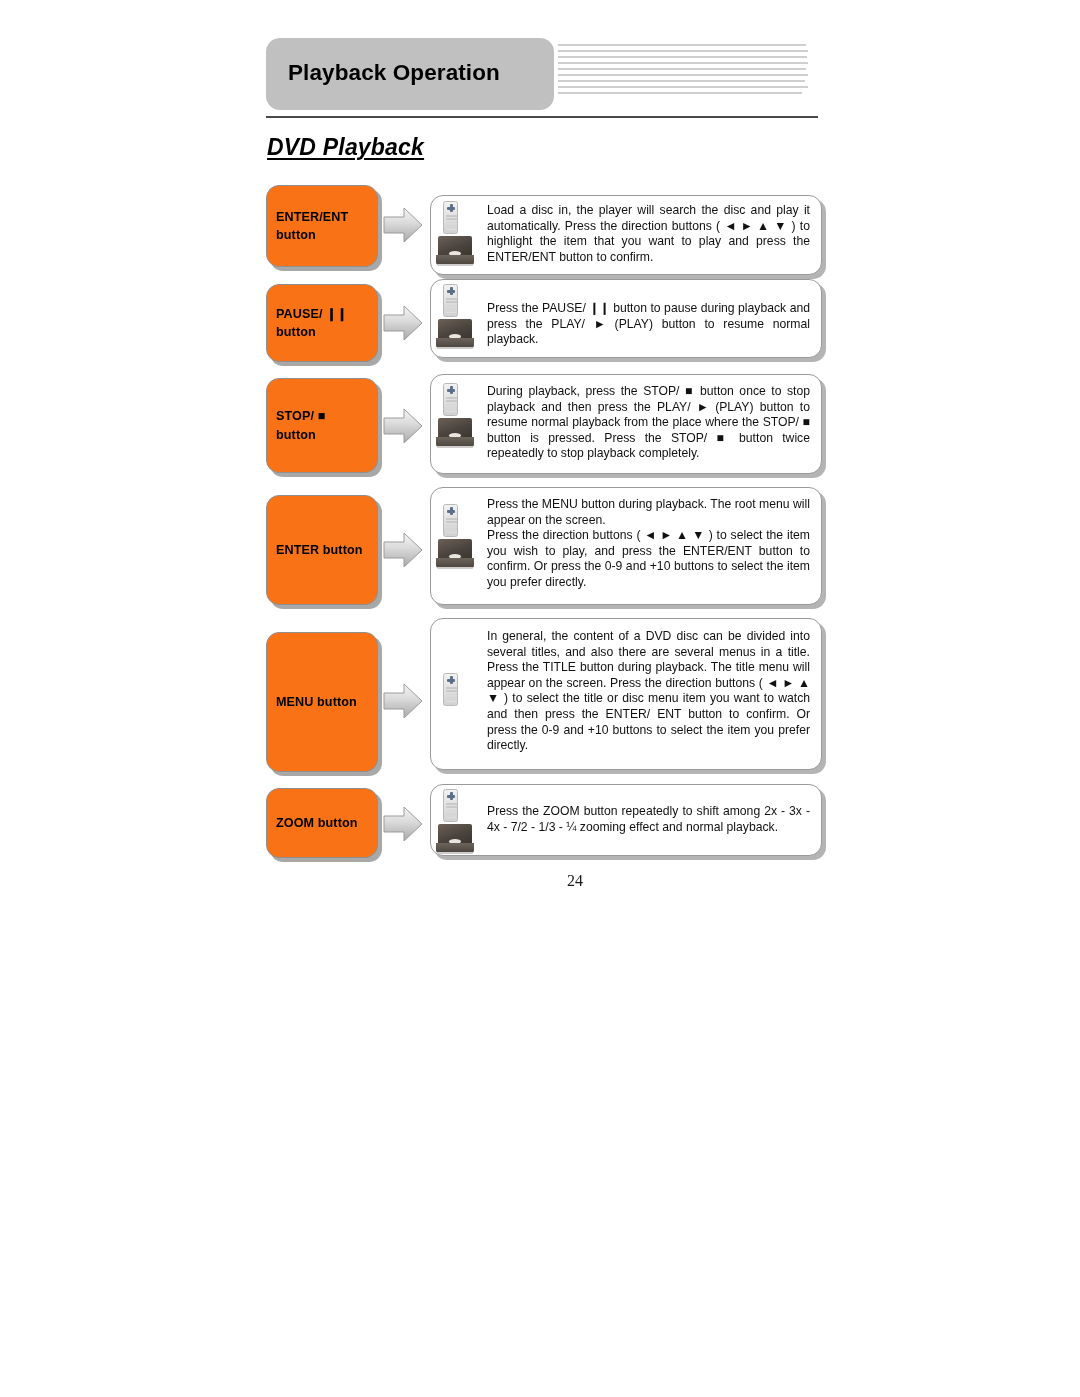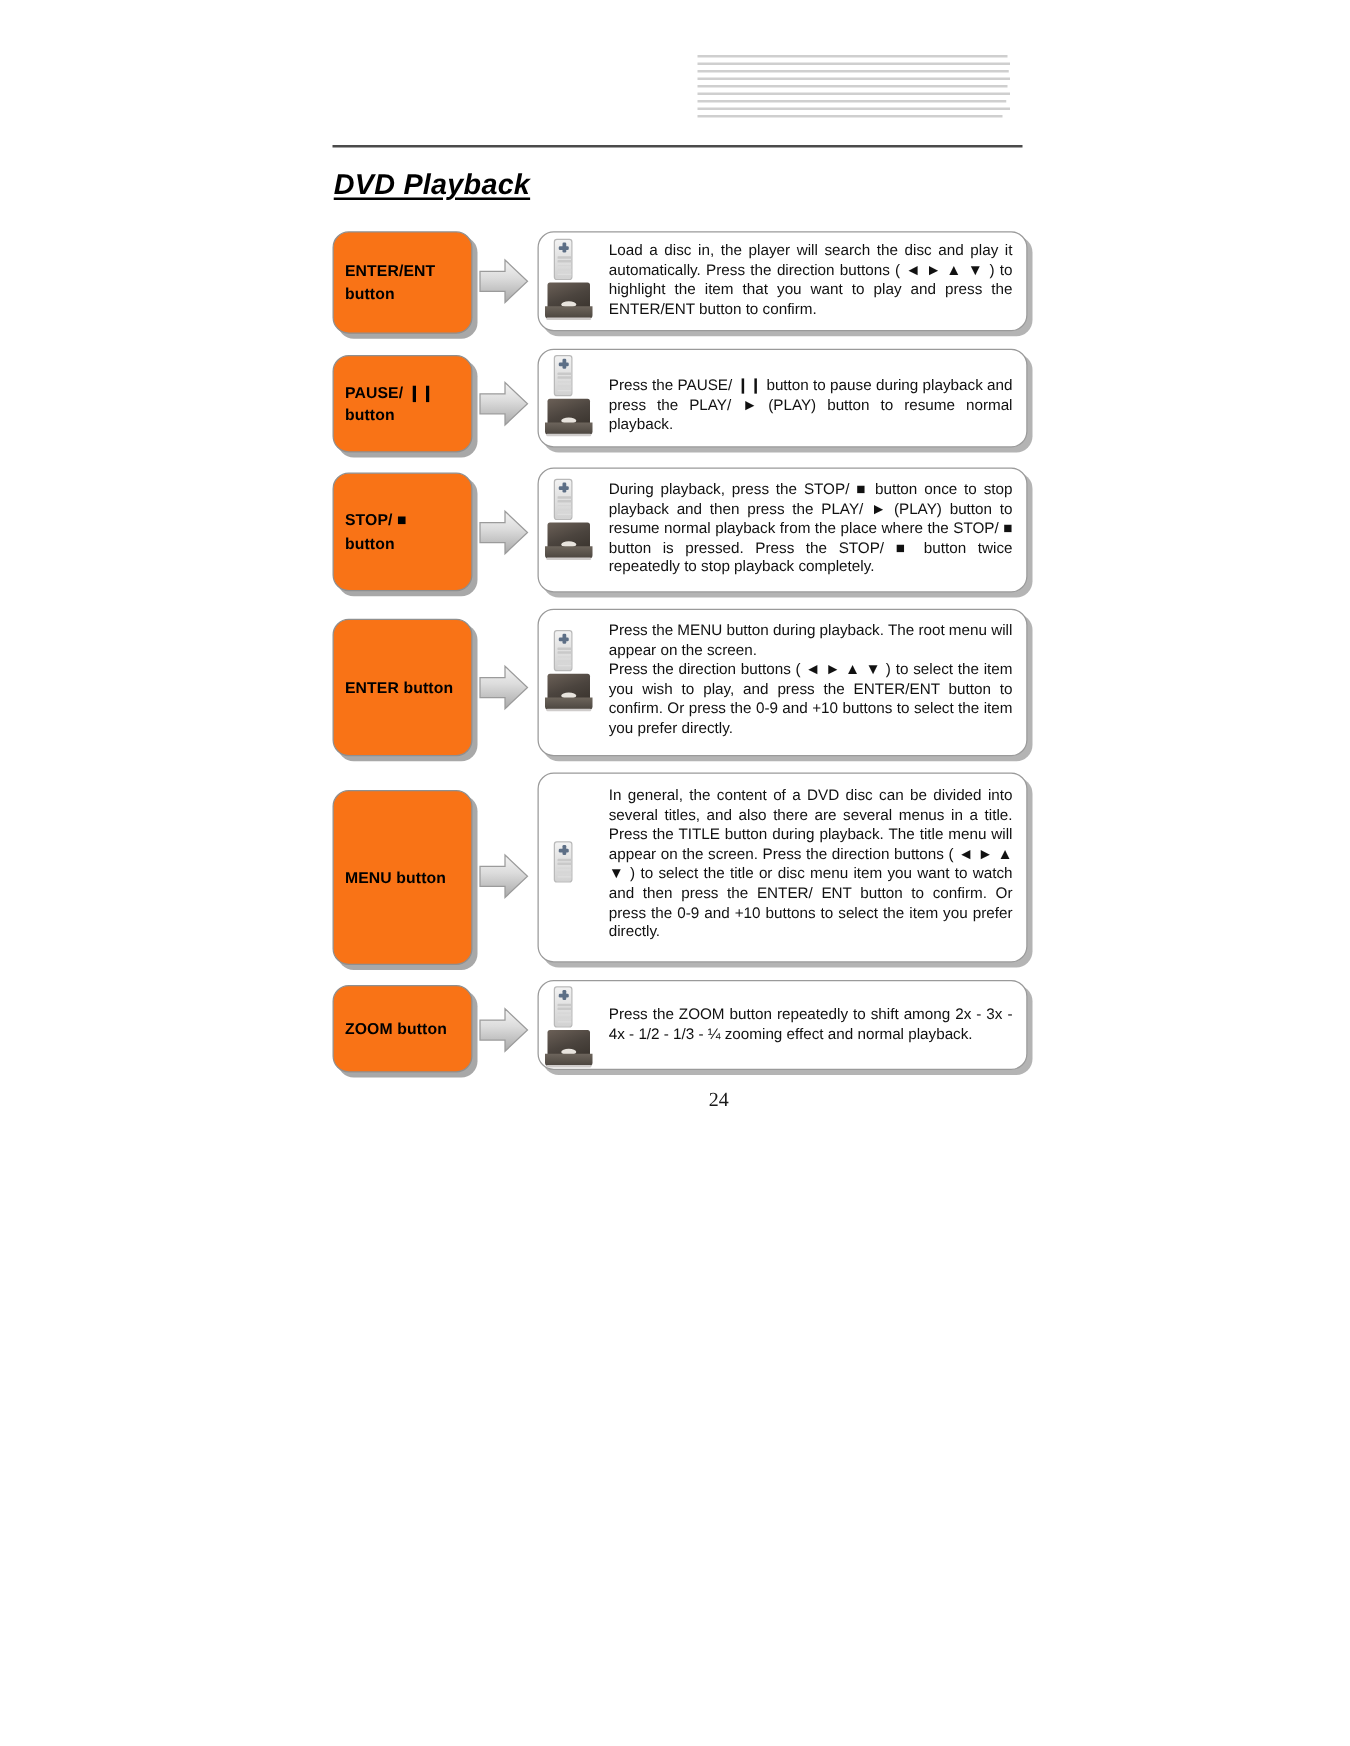--- a/index.html
+++ b/index.html
@@ -260,20 +260,23 @@
     color: #1a1a1a;
     padding-left: 35px;
   }
 </style>
 </head>
 <body>
 
 <div class="page">
 
   <div class="header-band">
+    <div class="header-chip">
+      <div class="header-title">Playback Operation</div>
+    </div>
     <div class="header-stripes">
       <i></i>
         <i></i>
         <i></i>
         <i></i>
         <i></i>
         <i></i>
         <i></i>
         <i></i>
         <i></i>
@@ -297,21 +300,21 @@
           <defs>
             <linearGradient id="ag1" x1="0" y1="0" x2="0" y2="1">
               <stop offset="0%" stop-color="#f4f4f4"></stop>
               <stop offset="42%" stop-color="#dcdcdc"></stop>
               <stop offset="100%" stop-color="#a9a9a9"></stop>
             </linearGradient>
           </defs>
           <path d="M2,12 L22,12 L22,3 L40,20 L22,37 L22,28 L2,28 Z" fill="url(#ag1)" stroke="#9b9b9b" stroke-width="1"></path>
         </svg>
       </div>
-      <div class="content-box" style="top:2px;height:80px">
+      <div class="content-box" style="top:12px;height:80px">
         <div class="content-inner">
           <div class="icon-stack" style="top:5px">
             <div class="remote" style="margin-left:7px">
               <div class="dpad"></div>
               <div class="strip s1"></div>
                 <div class="strip s2"></div>
               <div class="strip s3"></div>
                 <div class="strip s4"></div>
                 <div class="strip s5"></div>
             </div>
@@ -483,21 +486,21 @@
                 <div class="strip s4"></div>
                 <div class="strip s5"></div>
             </div>
             <div class="player" style="margin-top:2px">
               <div class="screen"></div>
                 <div class="hinge"></div>
                 <div class="base"></div>
                 <div class="shadow"></div>
             </div>
           </div>
-          <div class="body-text lastline" style="margin-left:46px;margin-top:12px">Press the ZOOM button repeatedly to shift among 2x - 3x - 4x - 1/2 - 1/3 - ¼ zooming effect and normal playback.</div>
+          <div class="body-text lastline" style="margin-left:46px;margin-top:12px">Press the ZOOM button repeatedly to shift among 2x - 3x - 4x - 7/2 - 1/3 - ¼ zooming effect and normal playback.</div>
         </div>
       </div>
     </div>
 
   </div>
 
   <div class="page-number">24</div>
 
 </div>
 

